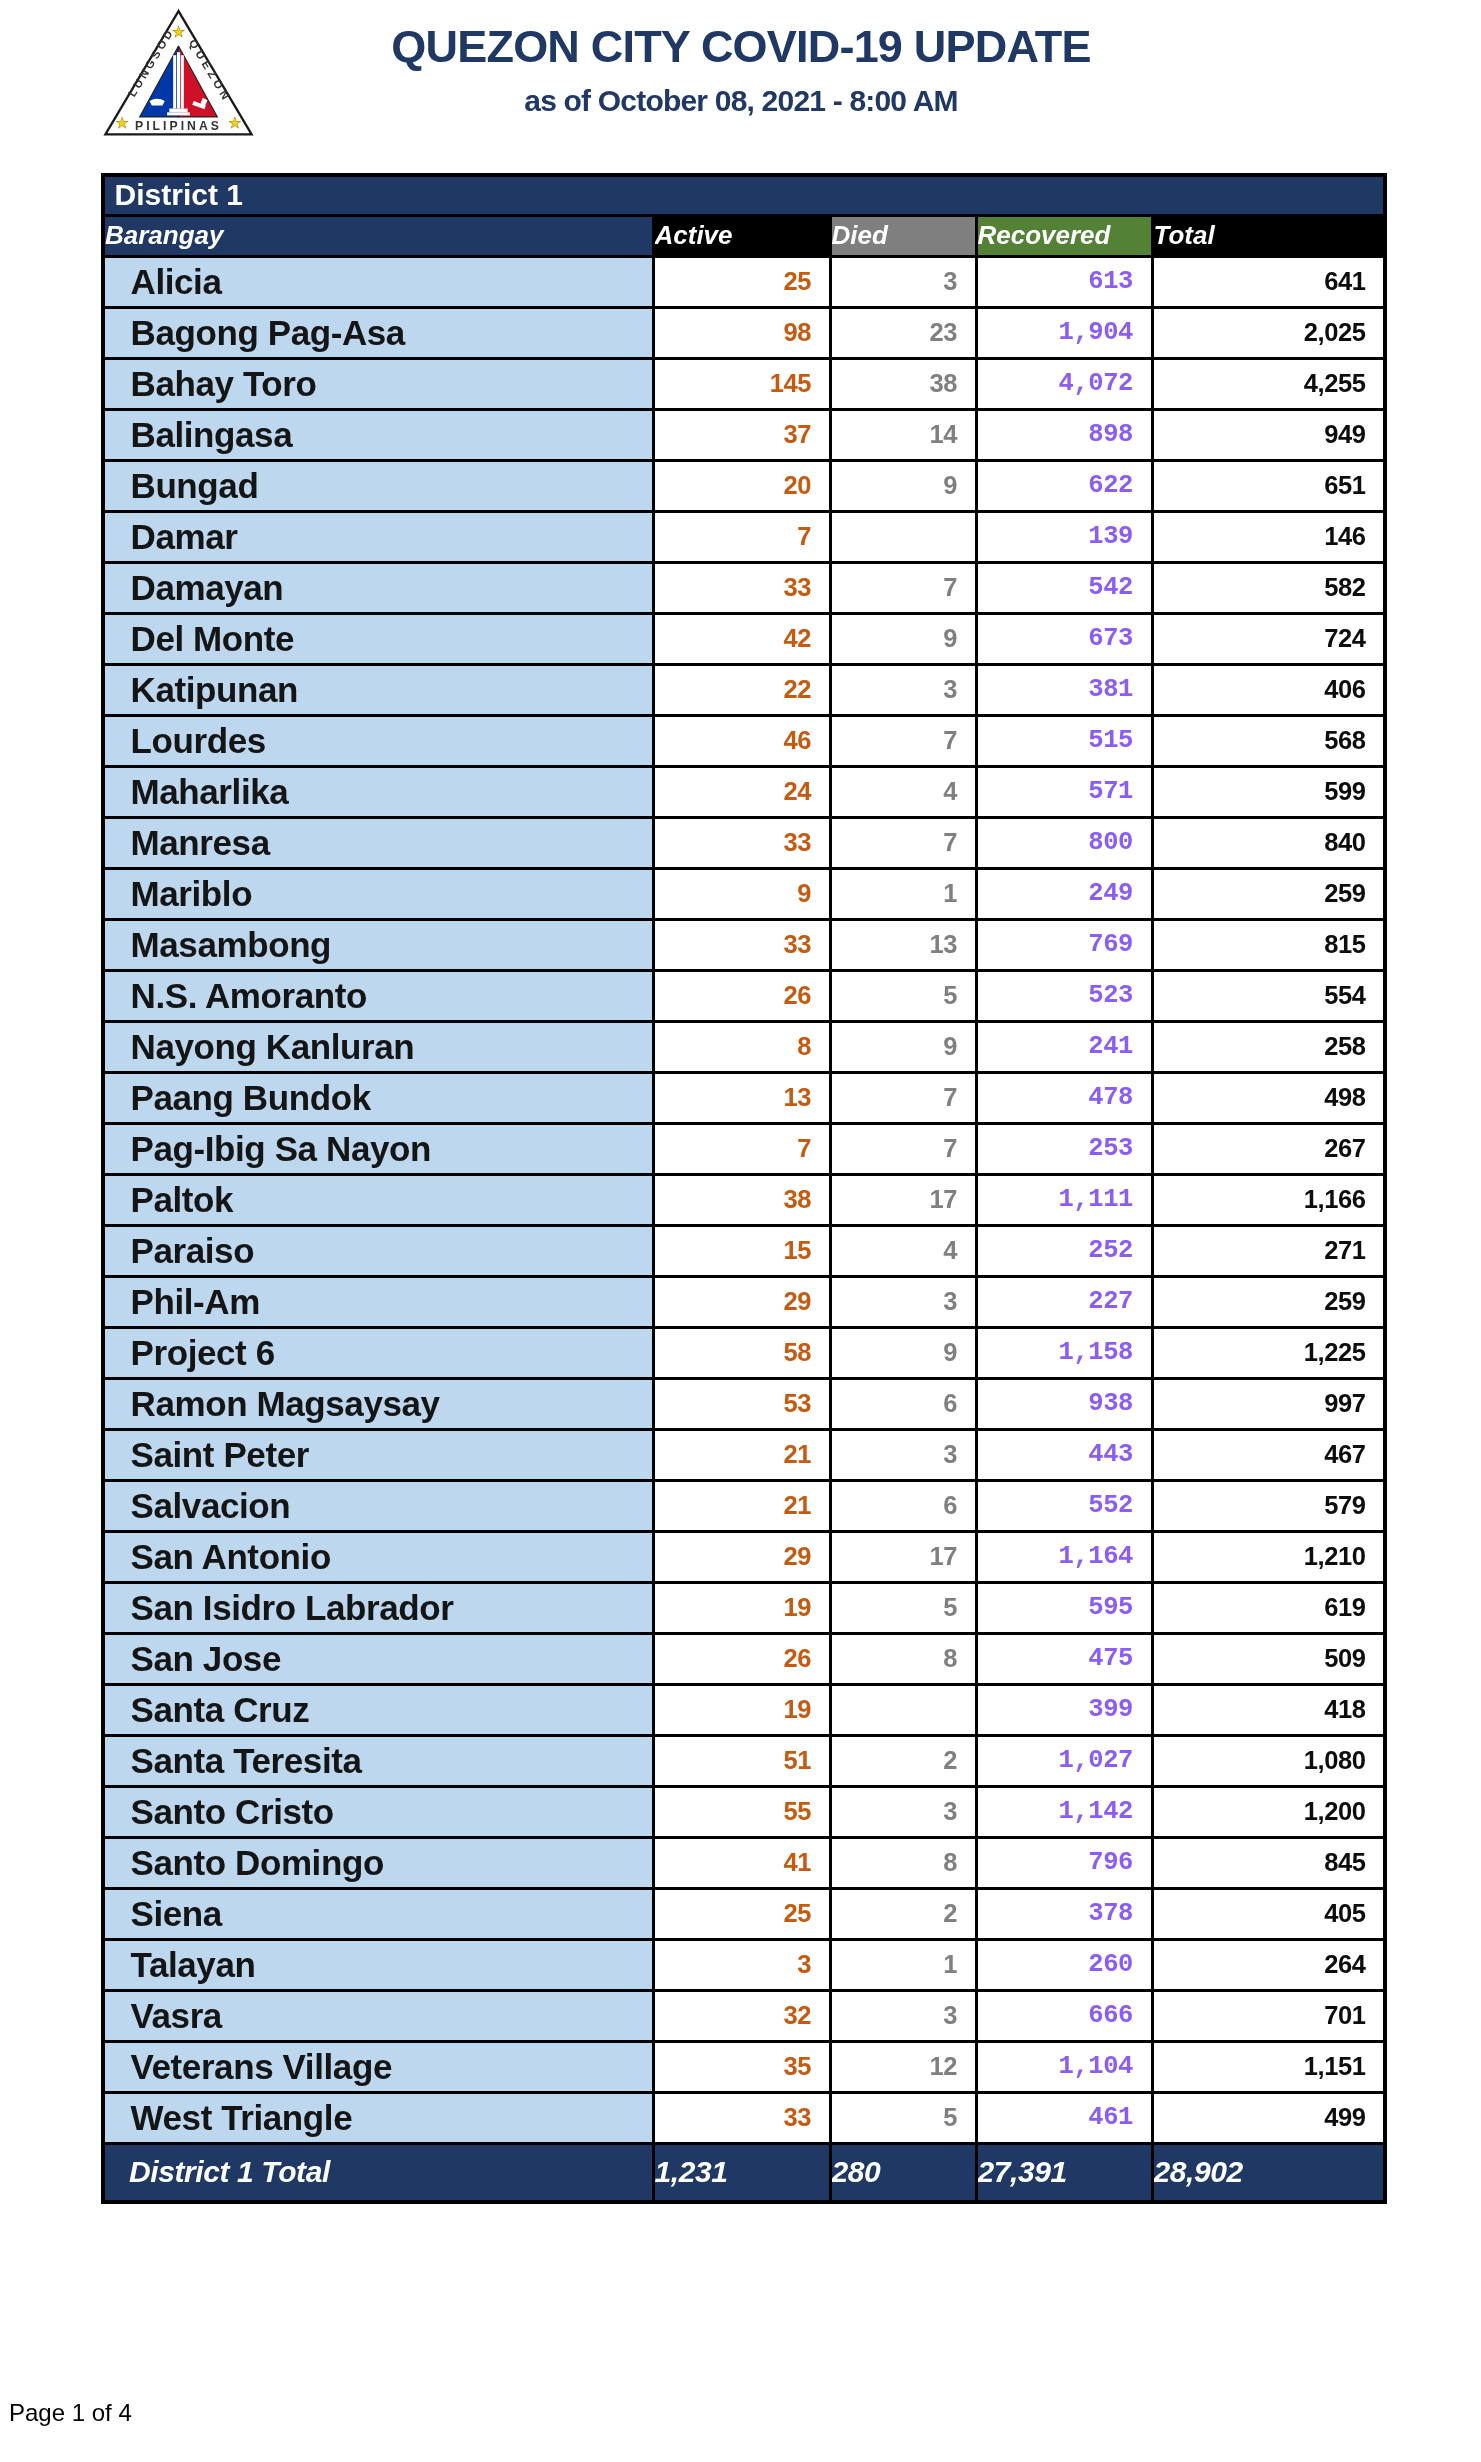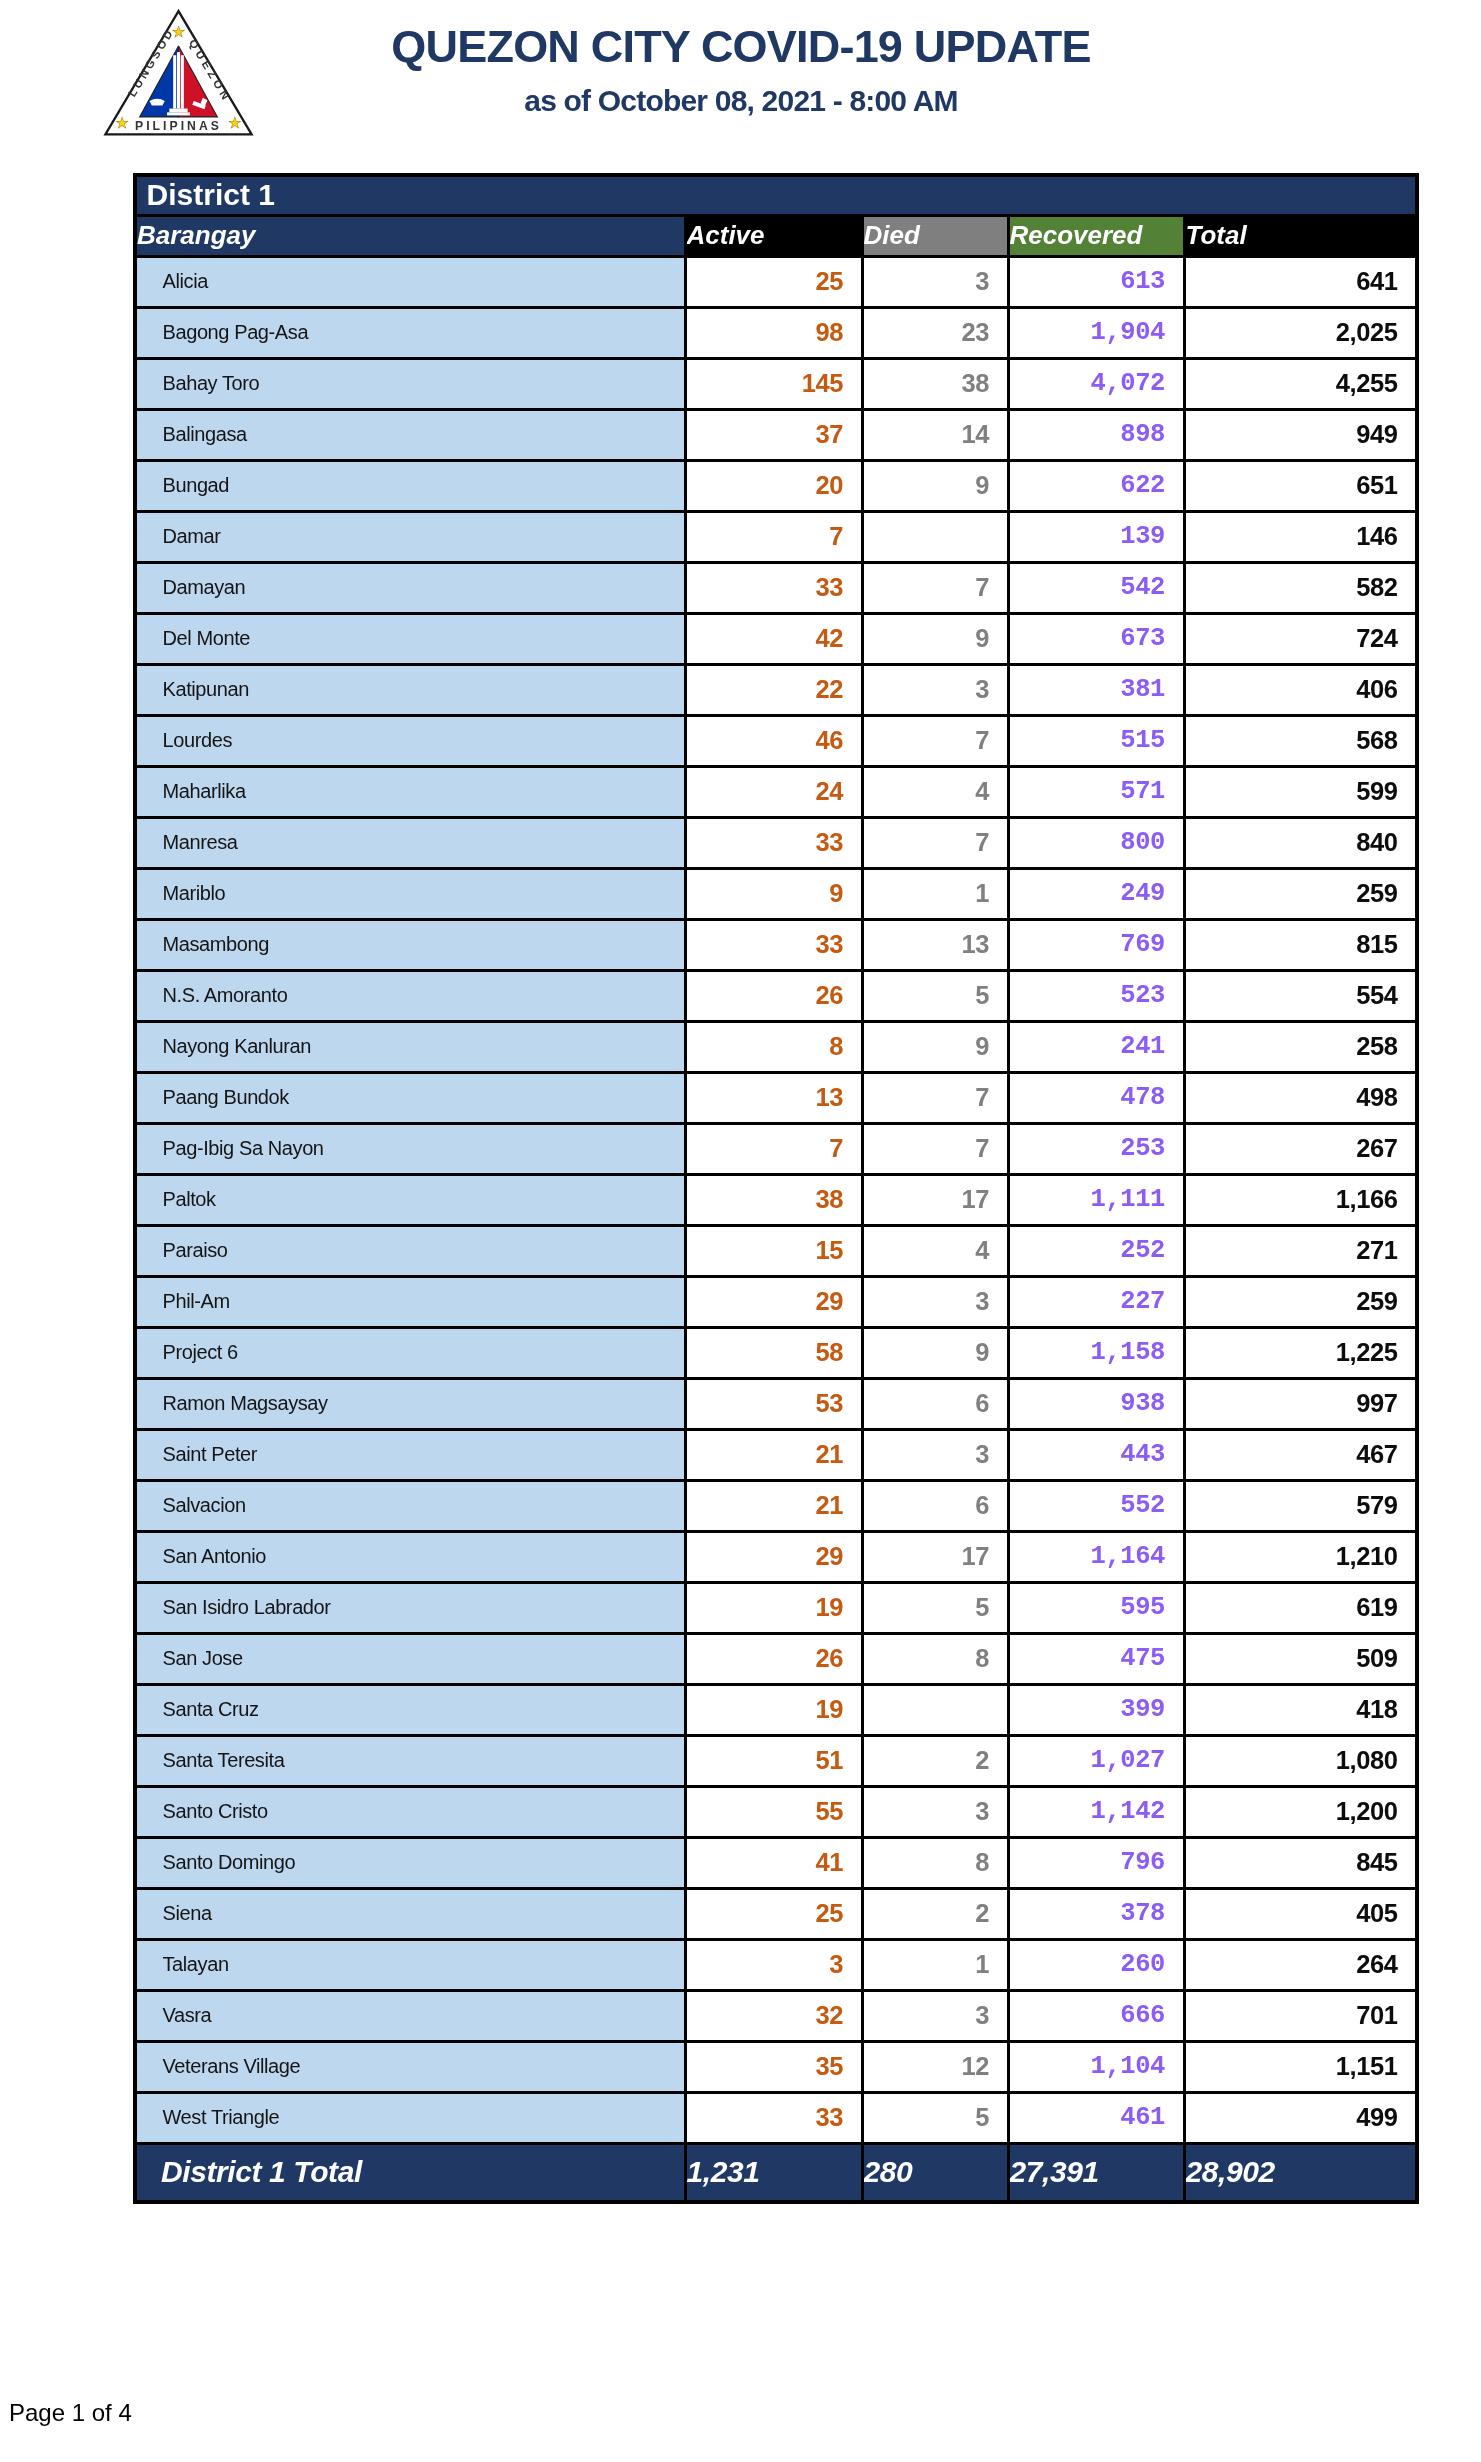--- a/index.html
+++ b/index.html
@@ -11,42 +11,42 @@
   }
   .header { position:relative; width:100%; height:171px; }
   .logo { position:absolute; left:102px; top:8px; width:153px; height:131px; }
   .titles { position:absolute; left:0; top:21px; width:100%; text-align:center; }
   .title {
     color:#1F3864; font-weight:bold; font-size:45px; letter-spacing:-0.8px;
   }
   .subtitle {
     color:#1F3864; font-weight:bold; font-size:30px; margin-top:11px; letter-spacing:-0.8px;
   }
-  .table-wrap { position:absolute; left:101px; top:173px; width:1131px;margin-left:32px; }
+  .table-wrap { position:absolute; left:101px; top:173px; width:1131px; }
   table.covid {
     width:100%; border-collapse:collapse; table-layout:fixed;
     border:4.8px solid #000;
   }
   table.covid td { border:3.2px solid #000; overflow:hidden; white-space:nowrap; }
   tr.district-row td {
     background:#1F3864; color:#ffffff; font-weight:bold; font-size:30px;
     height:40px; padding-left:9.6px; text-align:left;
   }
   tr.cols-row td {
     color:#ffffff; font-weight:bold; font-style:italic; font-size:26px;
     height:41px; text-align:left;
   }
   td.h-barangay  { background:#1F3864; }
   td.h-active    { background:#000000; }
   td.h-died      { background:#7F7F7F; }
   td.h-recovered { background:#538135; }
   td.h-total     { background:#000000; }
   tr.data-row { height:51px; }
   tr.data-row td.name {
-    background:#BDD7EE; color:#151515; font-weight:normal; font-size:20px;
+    background:#BDD7EE; color:#151515; font-weight:bold; font-size:35px;
     padding-left:25.5px; text-align:left; letter-spacing:-0.4px;
   }
   tr.data-row td.num {
     background:#ffffff; font-weight:bold; font-size:25.5px;
     text-align:right; padding-right:17.5px; letter-spacing:-0.4px;
   }
   td.num.active    { color:#C55A11; }
   td.num.died      { color:#808080; }
   td.num.recovered { color:#8b5cf6;font-family:Liberation Mono, monospace; }
   td.num.total     { color:#0d0d0d; }

